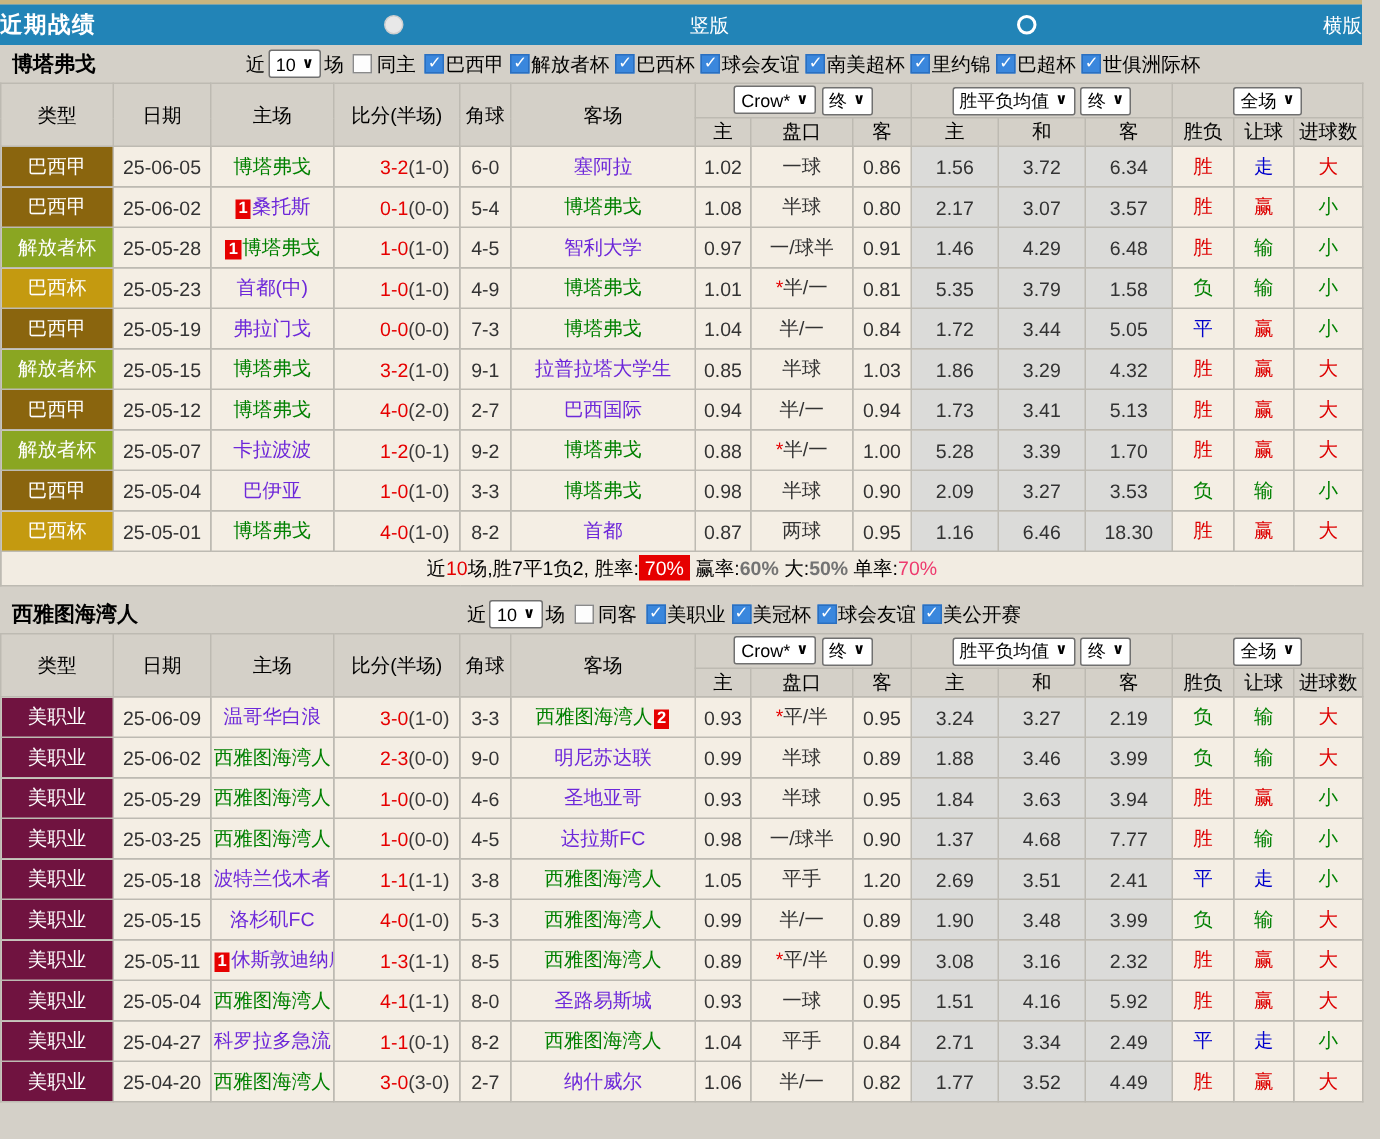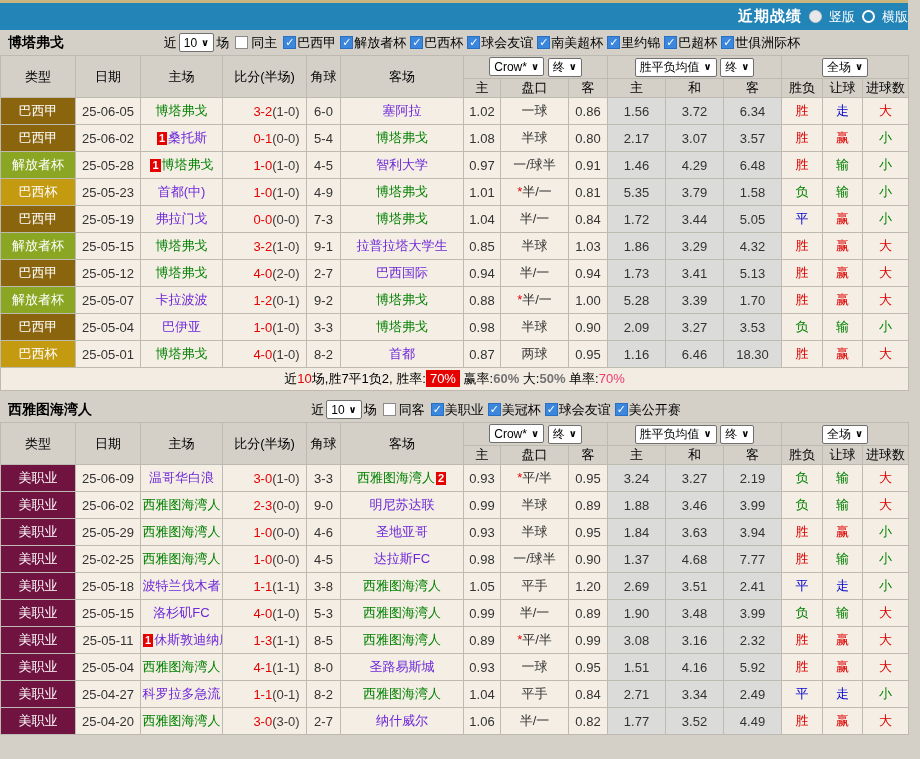--- a/index.html
+++ b/index.html
@@ -8,21 +8,21 @@
     width:920px; height:759px; overflow:hidden;
     background:#d4d0c8;
     font-family:"Liberation Sans","DejaVu Sans",sans-serif;
     font-size:13px; color:#222;
   }
   .wrap { width:908px; }
   .topstrip { height:3px; background:#c9b57f; }
   
   .titlebar {
     height:27px; background:#2284b7; color:#fff;
-    display:flex; align-items:center; justify-content:flex-end; gap:7px;
+    display:flex; align-items:center; justify-content:space-between; gap:7px;
   }
   .titlebar .title { font-weight:bold; font-size:15px; letter-spacing:1px; }
   .radio { width:13px; height:13px; border-radius:50%; display:inline-block; vertical-align:middle; }
   .radio.sel-on  { background:#e8e8e8; border:1px solid #cfcfcf; }
   .radio.sel-off { background:transparent; border:2px solid #fff; }
   .titlebar label { font-size:13px; }
   
   .sec-head { height:25px; display:flex; align-items:center; padding:0 8px; }
   .sec-head .team { font-weight:bold; font-size:14px; color:#000; }
   .sec-head .filters { flex:1; display:flex; align-items:center; justify-content:center; gap:2px; font-size:13px; color:#000; }
@@ -491,21 +491,21 @@
             <td>0.95</td>
             <td class="avgcol">1.84</td>
             <td class="avgcol">3.63</td>
             <td class="avgcol">3.94</td>
             <td class="res-r">胜</td>
             <td class="res-r">赢</td>
             <td class="res-g">小</td>
           </tr>
           <tr>
             <td class="typecell" style="background: rgb(112, 19, 64);">美职业</td>
-            <td>25-02-25</td>
+            <td>25-03-25</td>
             <td><span class="teamname focus">西雅图海湾人</span></td>
             <td><span class="ft">1-0</span><span class="ht">(0-0)</span></td>
             <td>4-5</td>
             <td><span class="teamname">达拉斯FC</span></td>
             <td>0.98</td>
             <td>一/球半</td>
             <td>0.90</td>
             <td class="avgcol">1.37</td>
             <td class="avgcol">4.68</td>
             <td class="avgcol">7.77</td>

